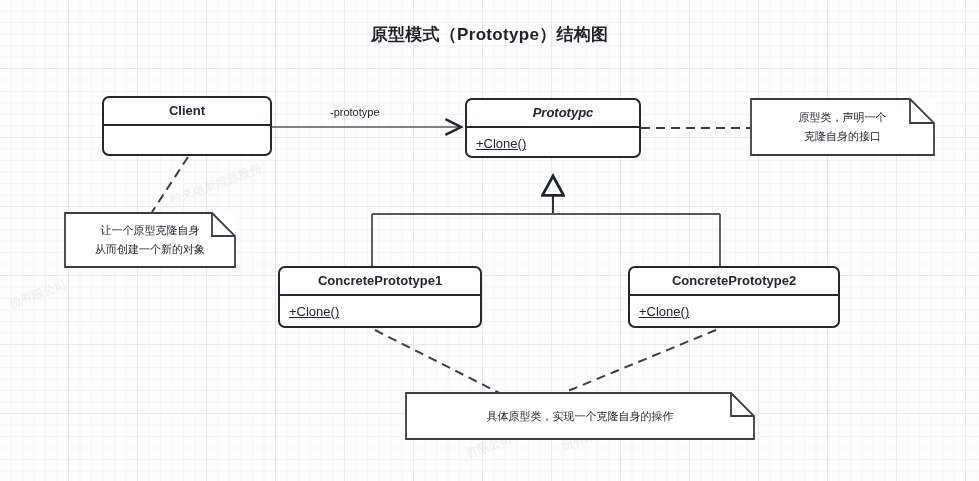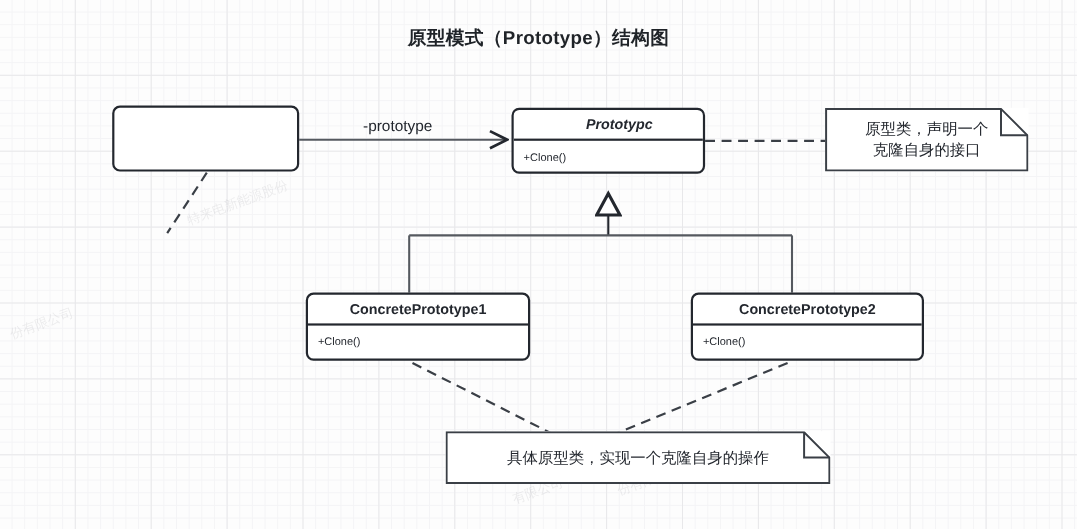--- a/index.html
+++ b/index.html
@@ -63,59 +63,60 @@
     border-bottom: 2px solid #23272e;
     white-space: nowrap;
   }
   .uml-name.abstract {
     font-style: italic;
     padding-left: 20px;
   }
   .uml-body {
     box-sizing: border-box;
     padding: 7px 9px 0 9px;
-    font-size: 10px;
+    font-size: 13px;
     line-height: 18px;
     font-weight: normal;
+    text-decoration: underline;
   }
   .uml-member {
     white-space: nowrap;
   }
 
   
   .uml-note {
     position: absolute;
     box-sizing: border-box;
     background: #ffffff;
     display: flex;
     align-items: center;
     justify-content: center;
     text-align: center;
-    font-size: 14px;
+    font-size: 11px;
     line-height: 19px;
     color: #23272e;
     border: 0;
   }
   .note-shape {
     position: absolute;
     left: 0; top: 0;
     width: 100%;
     height: 100%;
   }
   .note-text {
     position: relative;
     z-index: 2;
     padding: 0 10px;
     white-space: pre-line;
   }
 
   
   .edge-label {
     position: absolute;
-    font-size: 14px;
+    font-size: 11px;
     color: #23272e;
     white-space: nowrap;
   }
 
   
   .wm {
     position: absolute;
     color: rgba(120,124,134,0.13);
     font-size: 12px;
     white-space: nowrap;
@@ -176,20 +177,21 @@
       <line x1="375" y1="330" x2="527" y2="407" stroke="#3a3f46" stroke-width="2" stroke-dasharray="9 6"></line>
     </g>
     <g>
       <line x1="716" y1="330" x2="529" y2="407" stroke="#3a3f46" stroke-width="2" stroke-dasharray="9 6"></line>
     </g>
   </svg>
 
   <div class="edge-label" style="left:330px; top:106px;">-prototype</div>
 
   <div class="uml-class" style="left:102px; top:96px; width:170px; height:60px;">
+    <div class="uml-name">Client</div>
     <div class="uml-body"></div>
   </div>
 
   <div class="uml-class" style="left:465px; top:98px; width:176px; height:60px;">
     <div class="uml-name abstract">Prototypc</div>
     <div class="uml-body">
       <div class="uml-member">+Clone()</div>
     </div>
   </div>
 
@@ -209,20 +211,28 @@
 
   <div class="uml-note" style="left:750px; top:98px; width:185px; height:58px;">
     <svg class="note-shape" viewBox="0 0 185 58" preserveAspectRatio="none">
       <path d="M 1 1 L 160 1 L 184 25 L 184 57 L 1 57 Z" fill="#ffffff" stroke="#3a3f46" stroke-width="1.8"></path>
       <path d="M 160 1 L 160 25 L 184 25" fill="none" stroke="#3a3f46" stroke-width="1.8"></path>
     </svg>
     <span class="note-text">原型类，声明一个
 克隆自身的接口</span>
   </div>
 
+  <div class="uml-note" style="left:64px; top:212px; width:172px; height:56px;">
+    <svg class="note-shape" viewBox="0 0 172 56" preserveAspectRatio="none">
+      <path d="M 1 1 L 148 1 L 171 24 L 171 55 L 1 55 Z" fill="#ffffff" stroke="#3a3f46" stroke-width="1.8"></path>
+      <path d="M 148 1 L 148 24 L 171 24" fill="none" stroke="#3a3f46" stroke-width="1.8"></path>
+    </svg>
+    <span class="note-text">让一个原型克隆自身
+从而创建一个新的对象</span>
+  </div>
 
   <div class="uml-note" style="left:357px; top:392px; width:350px; height:48px;margin-left:48px;">
     <svg class="note-shape" viewBox="0 0 350 48" preserveAspectRatio="none">
       <path d="M 1 1 L 326 1 L 349 24 L 349 47 L 1 47 Z" fill="#ffffff" stroke="#3a3f46" stroke-width="1.8"></path>
       <path d="M 326 1 L 326 24 L 349 24" fill="none" stroke="#3a3f46" stroke-width="1.8"></path>
     </svg>
     <span class="note-text">具体原型类，实现一个克隆自身的操作</span>
   </div>
 
 </div>

